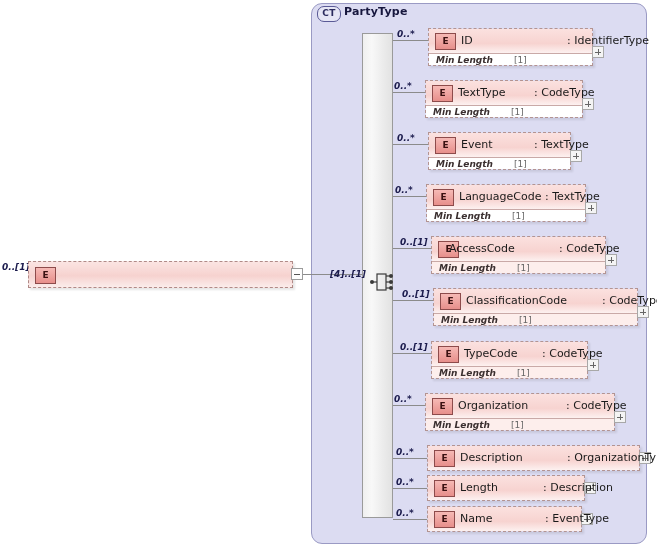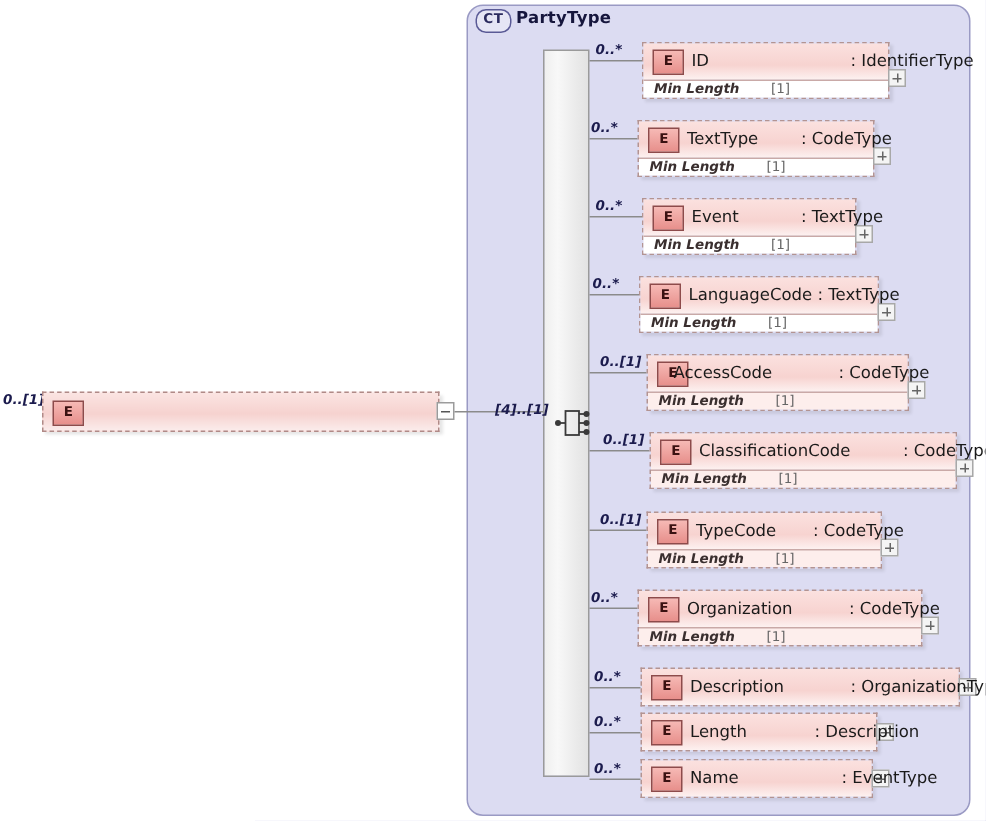--- a/index.html
+++ b/index.html
@@ -279,18 +279,18 @@
         <span class="nm" style="left:32px;">Length</span>
         <span class="ty" style="left:115px;">: Description</span>
       </div>
       <div class="plus-box" style="left:584px;top:482px;"></div>
       <div class="ln h" style="left:393px;top:519px;width:34px;"></div>
       <div class="card" style="left:396px;top:508px;">0..*</div>
       <div class="el one-row fill-solid" style="left:427px;top:506px;width:155px;height:26px;">
         <div class="top"></div>
         <span class="e-badge">E</span>
         <span class="nm" style="left:32px;">Name</span>
-        <span class="ty" style="left:117px;margin-left:16px;">: EventType</span>
+        <span class="ty" style="left:117px;">: EventType</span>
       </div>
       <div class="plus-box" style="left:581px;top:513px;"></div>
     </div>
 
 </div>
 
 </body></html>

